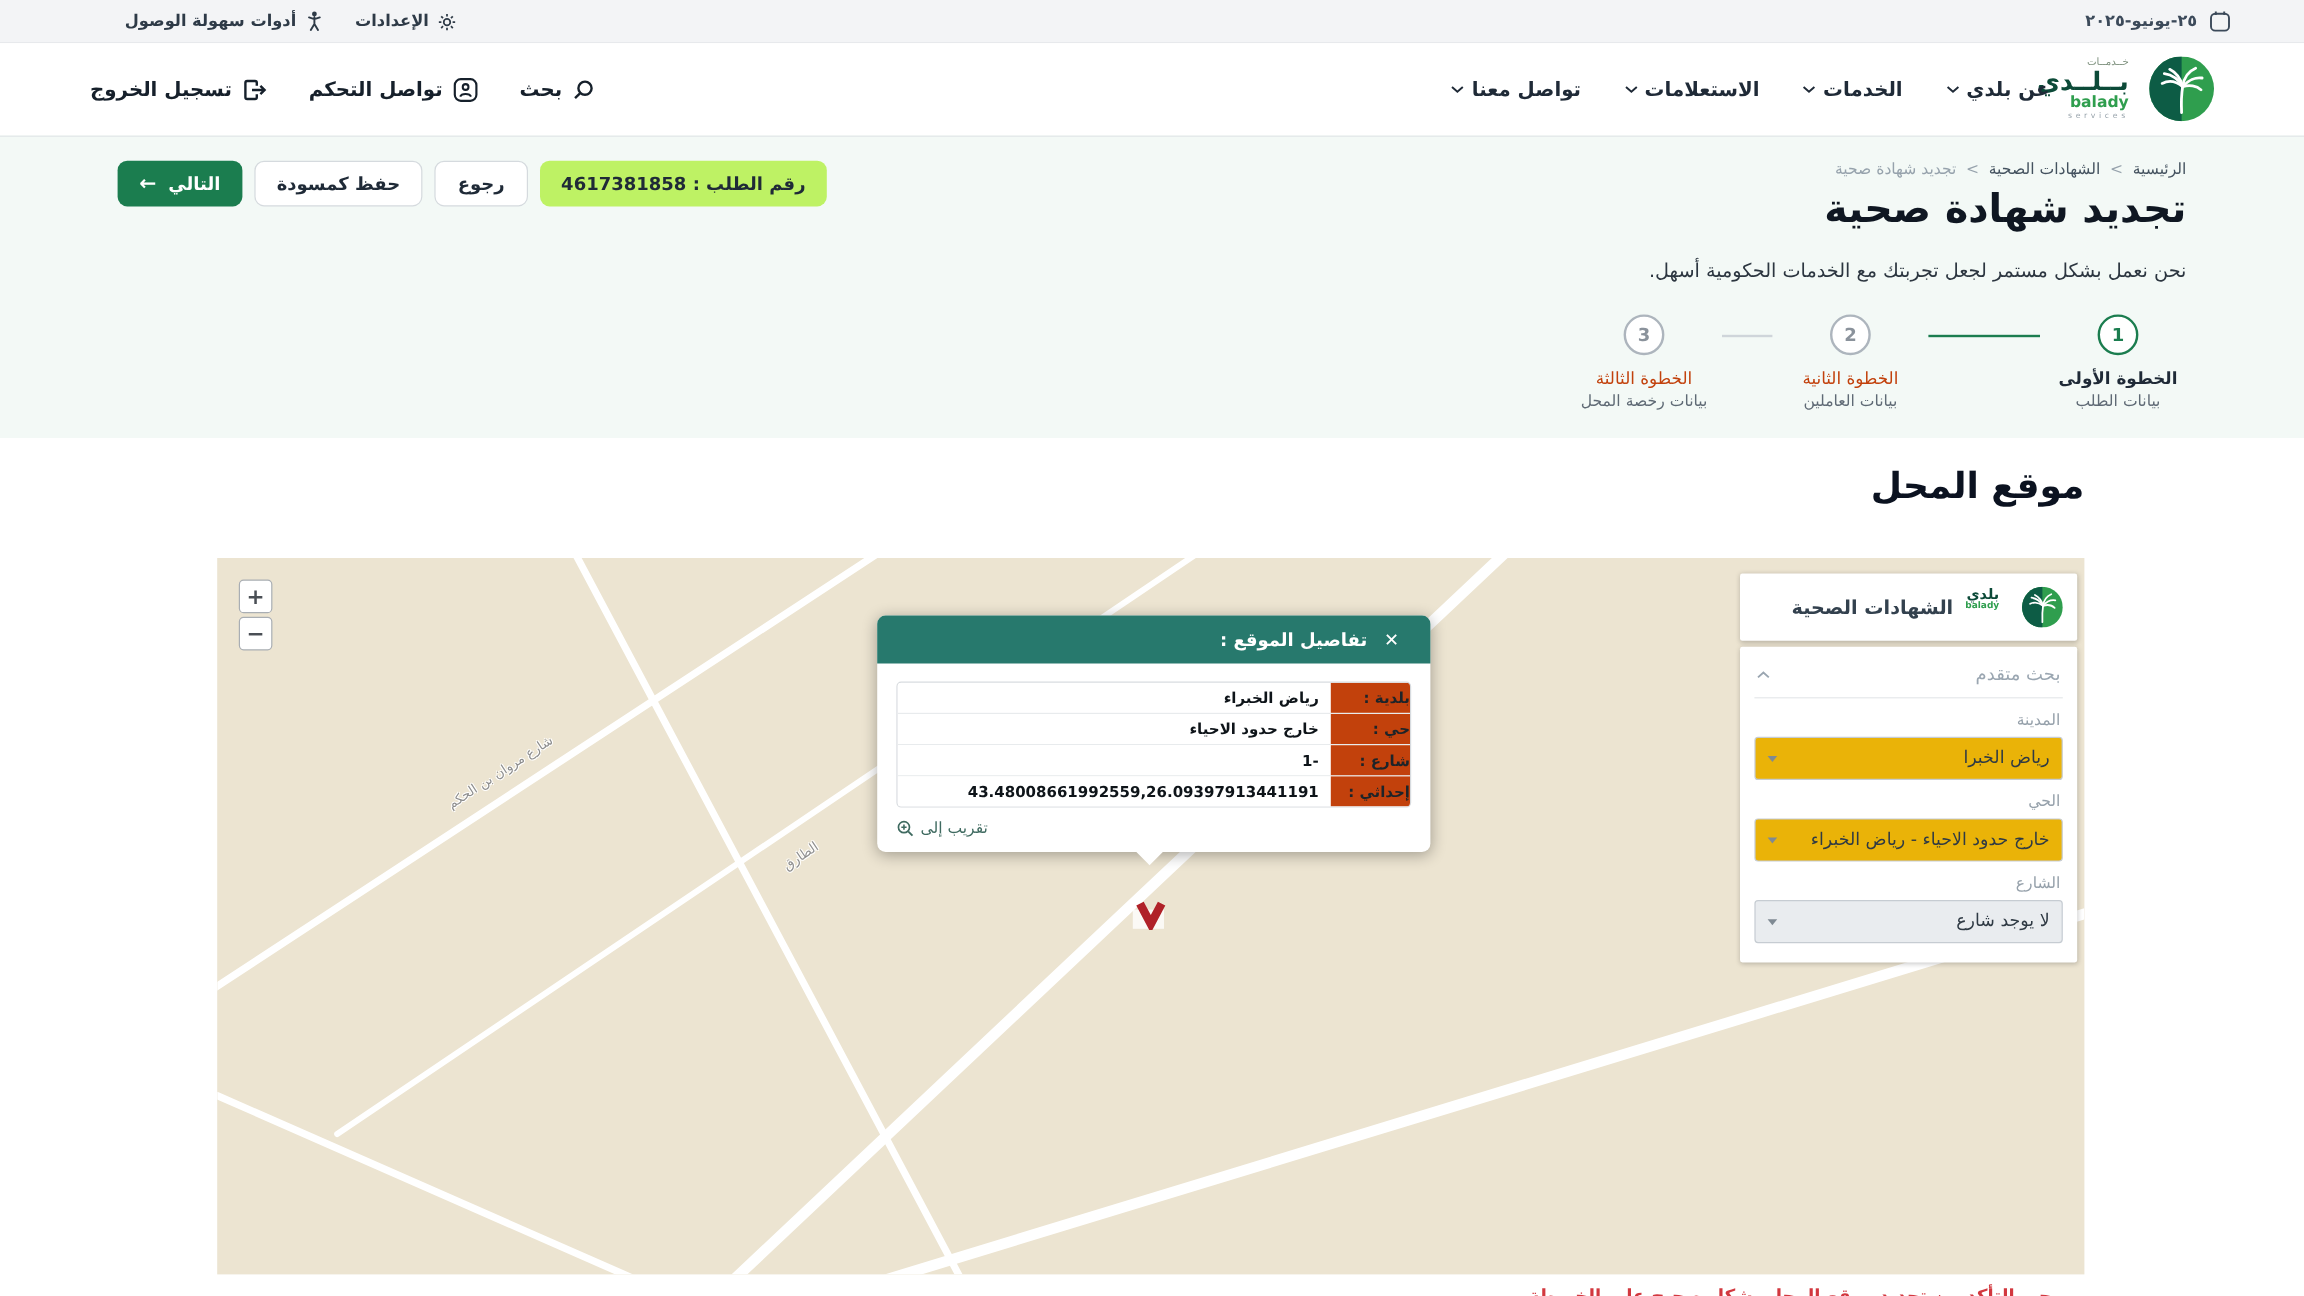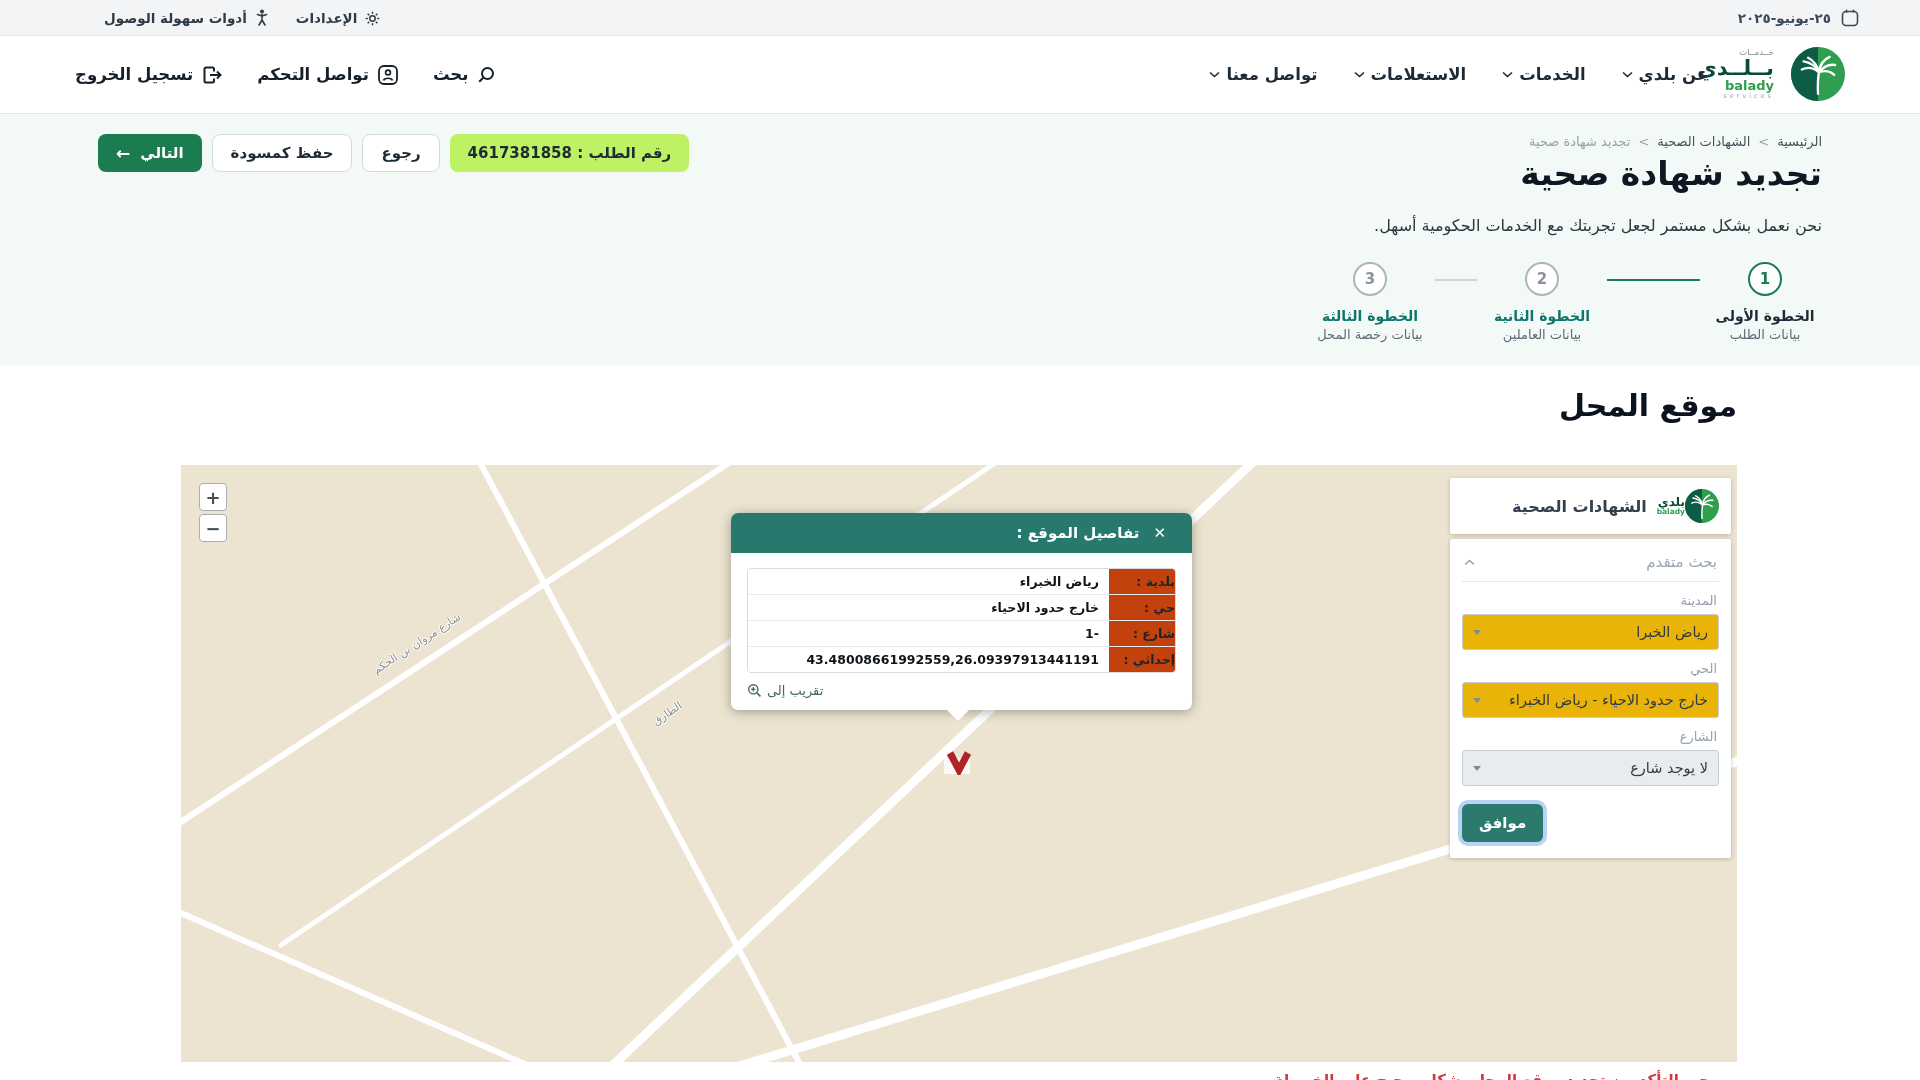--- a/index.html
+++ b/index.html
@@ -35,21 +35,21 @@
   .actionbar{position:absolute;top:20px;left:98px;display:flex;gap:10px}
   .btn{height:38px;display:flex;align-items:center;padding:0 18px;border-radius:8px;font-size:15px;font-weight:600;cursor:pointer;white-space:nowrap}
   .badge{background:#bef264;color:#1f2a37;cursor:default}
   .btn-plain{background:#fff;border:1px solid #d5dade;color:#1f2a37}
   .btn-next{background:#1b7d4f;color:#fff;gap:10px;font-weight:bold}
   .next-arrow{font-size:17px}
   .stepper{position:absolute;top:148px;right:90px;display:flex;align-items:flex-start}
   .step{width:130px;display:flex;flex-direction:column;align-items:center;text-align:center}
   .circle{width:34px;height:34px;border-radius:50%;border:2px solid #adb5bd;background:#fff;color:#8a929b;display:flex;align-items:center;justify-content:center;font-size:15px;font-weight:bold}
   .step.active .circle{border-color:#1b7d4f;color:#1b7d4f}
-  .s-title{margin-top:12px;font-size:14px;font-weight:700;color:#0f766e}
+  .s-title{margin-top:12px;font-size:14px;font-weight:400;color:#c2410c}
   .step.active .s-title{color:#1f2a37;font-weight:bold}
   .s-sub{margin-top:3px;font-size:13px;color:#5f6a75}
   .sline{height:2px;margin-top:17px}
   .sline.green{background:#1b7d4f;width:93px}
   .sline.gray{background:#cfd5da;width:42px}
 
   
   .section-title{position:absolute;top:388px;right:183px;font-size:30px;font-weight:bold;color:#0b1220}
 
   .map{position:absolute;left:181px;top:465px;width:1556px;height:597px;background:#ece4d1;overflow:hidden}
@@ -70,21 +70,21 @@
   .prow{display:flex;align-items:stretch;border-bottom:1px solid #e8ebed;background:#fff}
   .prow:last-child{border-bottom:none}
   .plabel{width:66px;flex-shrink:0;background:#c2410c;font-size:12.5px;font-weight:bold;color:#1d2429;display:flex;align-items:center;padding:5px 0}
   .pvalue{flex:1;display:flex;align-items:center;justify-content:flex-start;font-size:12.5px;font-weight:bold;color:#0e1419;padding:5px 10px}
   .popup-footer{padding:4px 16px 12px;display:flex;justify-content:flex-end}
   .zoomto{display:flex;align-items:center;gap:5px;font-size:13px;color:#3f6a60;cursor:pointer}
   .tail{position:absolute;bottom:-11px;left:216px;width:0;height:0;border:11px solid transparent;border-top:11px solid #fff;border-bottom:none}
 
   .panel{position:absolute;left:1269px;top:13px;width:281px;z-index:5}
   .pcard1{background:#fff;height:56px;display:flex;align-items:center;gap:10px;padding:0 12px;border-radius:2px;box-shadow:0 1px 4px rgba(0,0,0,.22)}
-  .minilogo{display:flex;align-items:center;gap:0}
+  .minilogo{display:flex;gap:19px}
   .minilogo-text{display:flex;flex-direction:column;align-items:flex-start;line-height:1}
   .ml1{font-size:12px;font-weight:bold;color:#0c4a38}
   .ml2{font-size:7.5px;font-weight:bold;color:#2f9e4e}
   .ptitle{font-size:16px;font-weight:600;color:#33414e}
   .pcard2{margin-top:5px;background:#fff;border-radius:2px;box-shadow:0 1px 4px rgba(0,0,0,.22);padding:10px 12px 16px}
   .adv{display:flex;align-items:center;justify-content:space-between;padding:4px 2px 10px;border-bottom:1px solid #e5e8ea;color:#9aa6b1;font-size:15px;cursor:pointer}
   .flabel{margin:11px 2px 6px;font-size:13px;color:#95a0aa}
   .sel{height:36px;border:1px solid #c6ccd2;border-radius:3px;background:#eab308;display:flex;align-items:center;justify-content:space-between;padding:0 10px;font-size:14.5px;color:#2f3a44;cursor:pointer}
   .sel.disabled{background:#e9ecef}
   .caret{width:0;height:0;border-left:4.5px solid transparent;border-right:4.5px solid transparent;border-top:5.5px solid #7f8a93}
@@ -386,20 +386,17 @@
         <span>خارج حدود الاحياء - رياض الخبراء</span>
         <span class="caret"></span>
       </div>
 
       <div class="flabel">الشارع</div>
       <div class="sel disabled">
         <span>لا يوجد شارع</span>
         <span class="caret"></span>
       </div>
 
-      <div class="okwrap">
-        <button class="okbtn">موافق</button>
-      </div>
     </div>
   </div>
 </div>
 
 <div class="bottom-note">يرجى التأكد من تحديد موقع المحل بشكل صحيح على الخريطة</div>
 
 </body></html>

